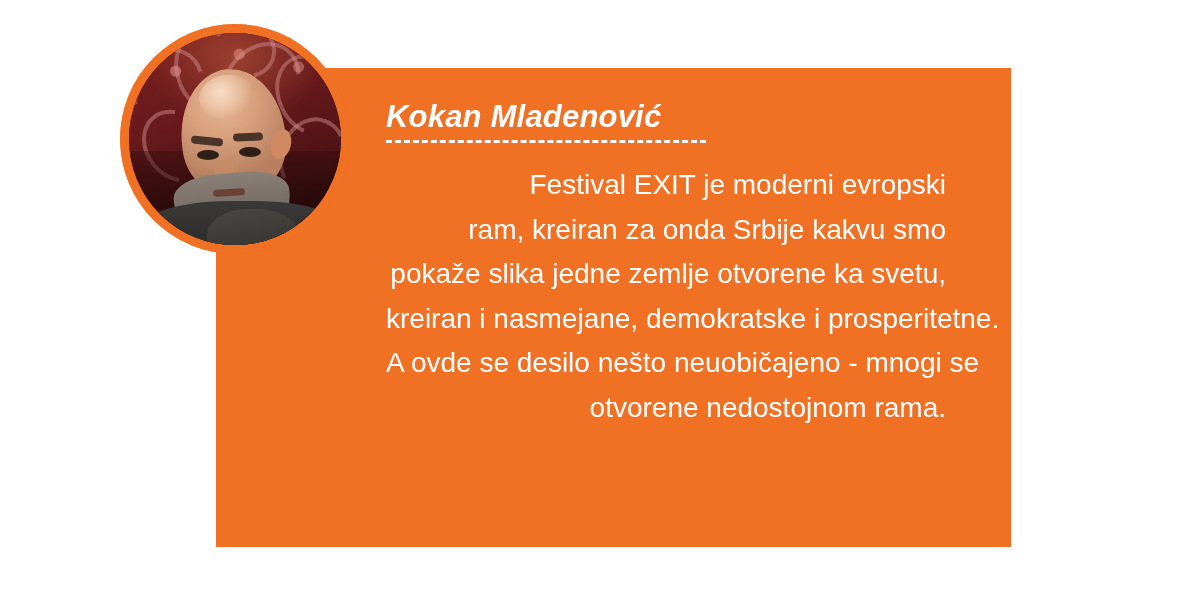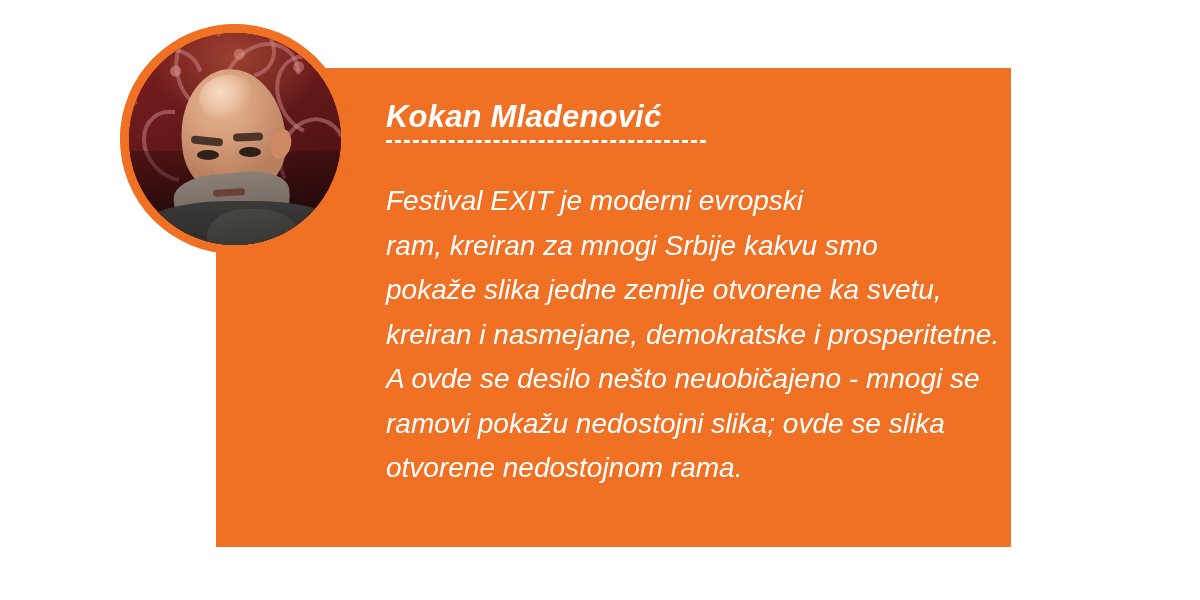--- a/index.html
+++ b/index.html
@@ -228,26 +228,25 @@
     letter-spacing: .2px;
     white-space: nowrap;
   }
   .name-rule {
     margin-top: 4px;
     width: 320px;
     height: 0;
     border-top: 3px dashed #ffffff;
   }
   .quote {
-    margin-top: 36px;
+    margin-top: 20px;
     width: 560px;
-    text-align: left;
+    text-align: right;
     color: #ffffff;
     font-size: 28px;
-    font-style: italic;
     line-height: 44.5px;
     white-space: nowrap;
   }
   .quote-line { display: block; }
 </style>
 </head>
 <body>
 
 <div class="quote-card">
 
@@ -280,22 +279,21 @@
       <div class="collar"></div>
       <div class="scarf"></div>
     </div>
   </div>
 
   <div class="content">
     <div class="speaker-name">Kokan Mladenović</div>
     <div class="name-rule"></div>
     <div class="quote">
       <span class="quote-line">Festival EXIT je moderni evropski</span>
-      <span class="quote-line">ram, kreiran za mnogi Srbije kakvu smo</span>
+      <span class="quote-line">ram, kreiran za onda Srbije kakvu smo</span>
       <span class="quote-line">pokaže slika jedne zemlje otvorene ka svetu,</span>
       <span class="quote-line">kreiran i nasmejane, demokratske i prosperitetne.</span>
       <span class="quote-line">A ovde se desilo nešto neuobičajeno - mnogi se</span>
-      <span class="quote-line">ramovi pokažu nedostojni slika; ovde se slika</span>
       <span class="quote-line">otvorene nedostojnom rama.</span>
     </div>
   </div>
 
 </div>
 
 </body></html>

